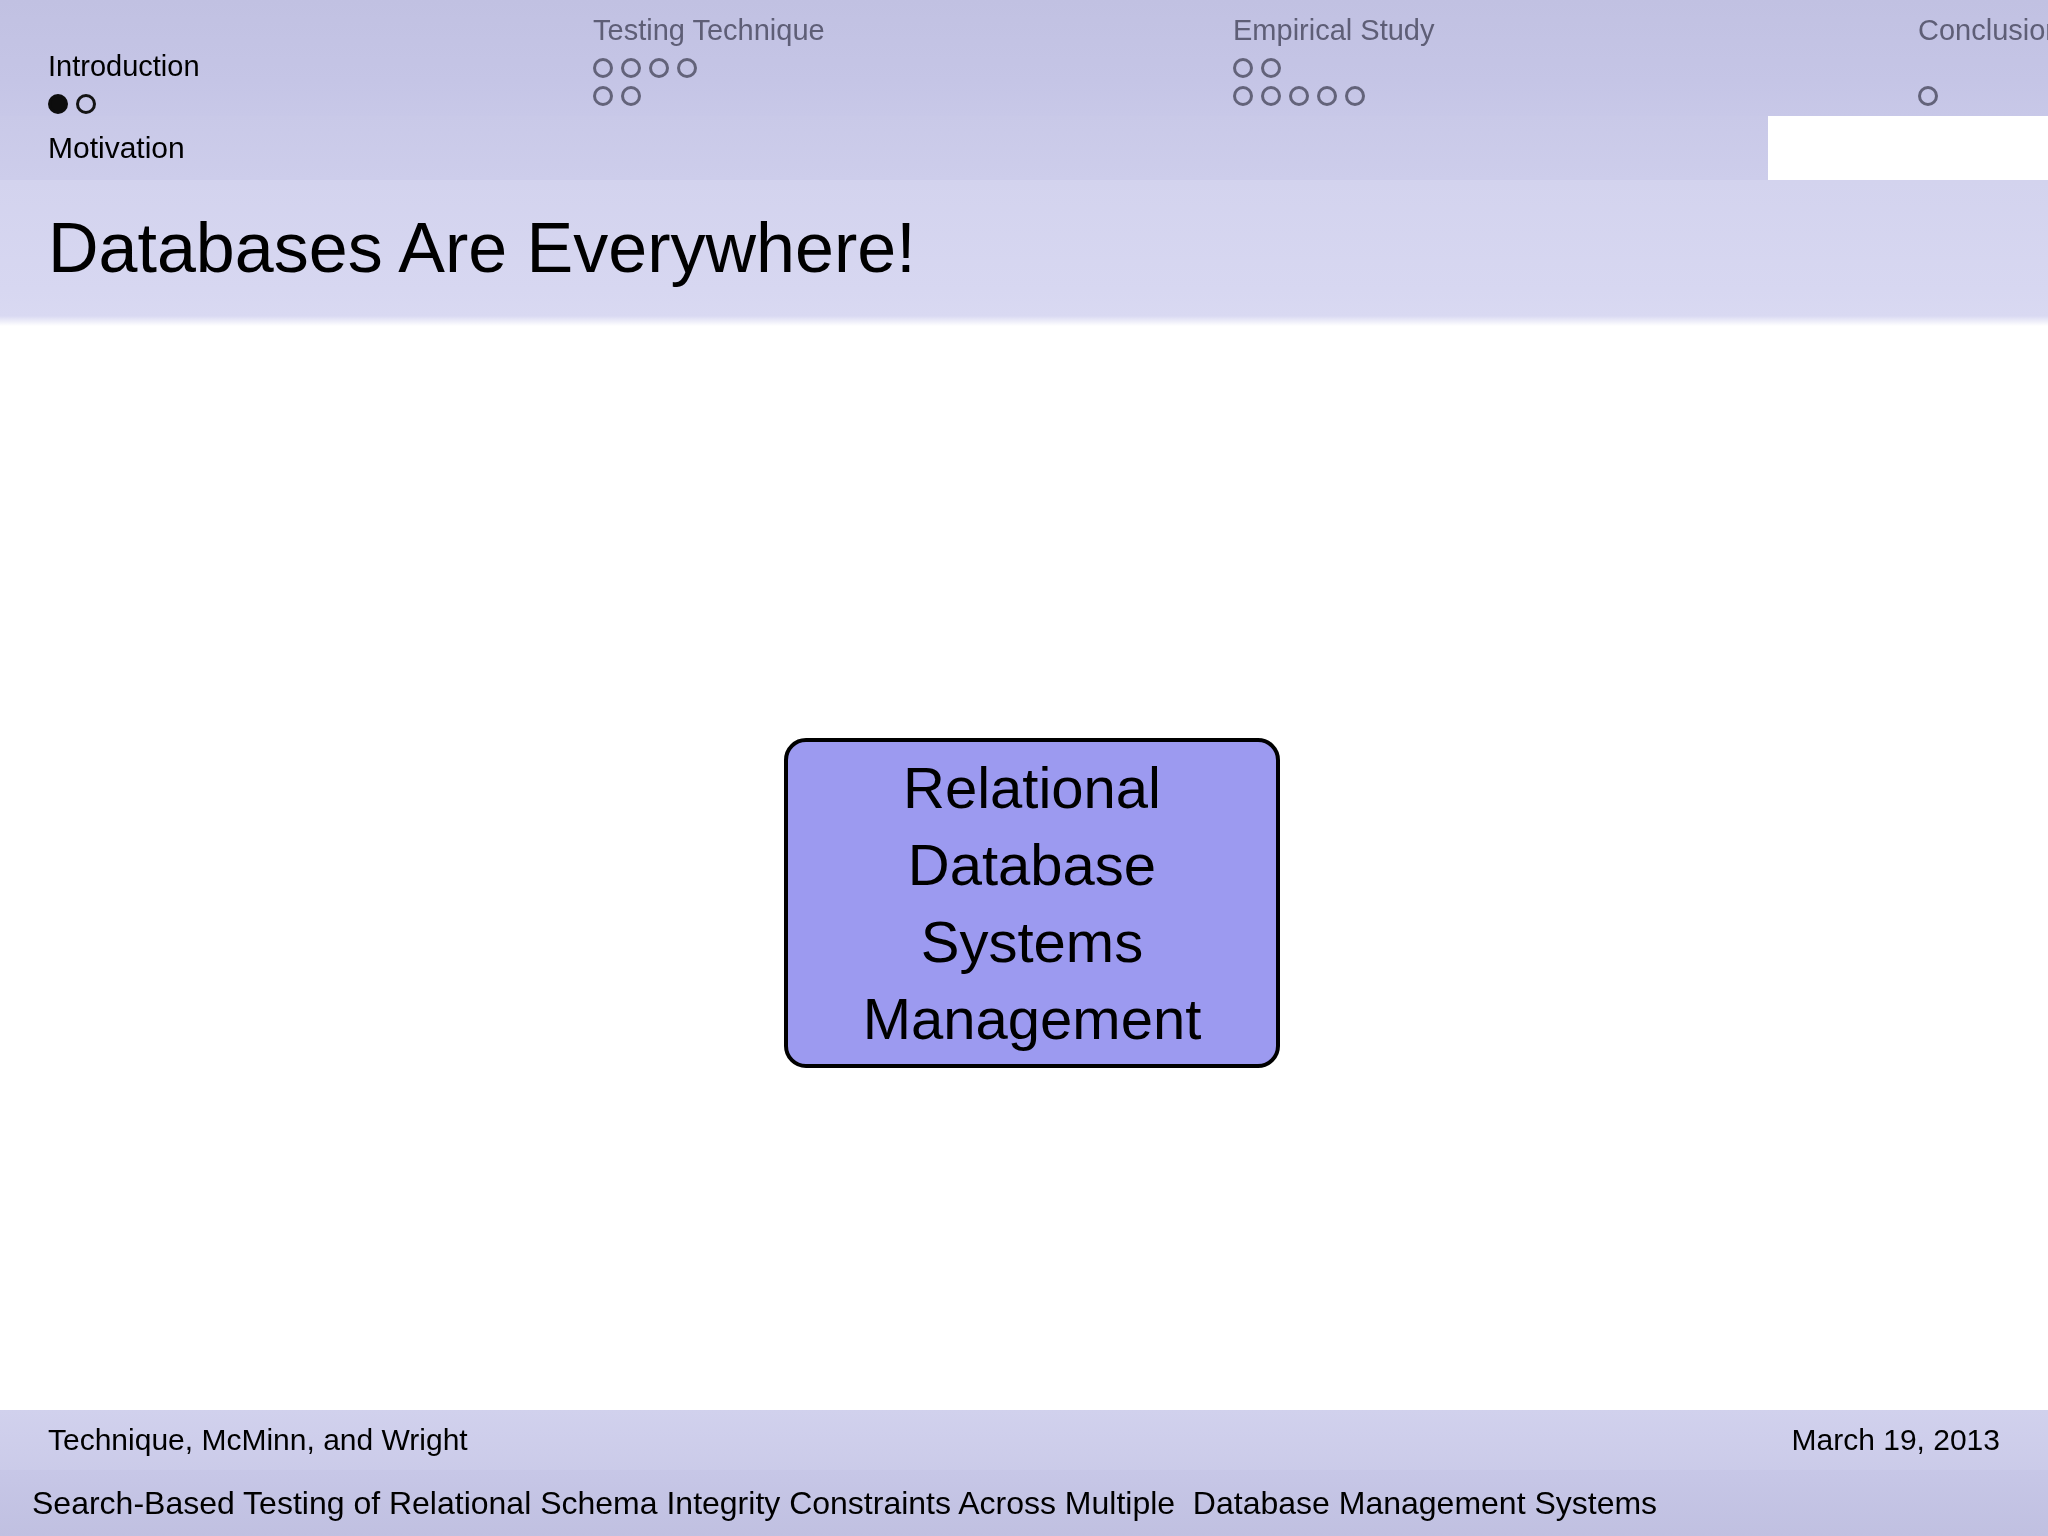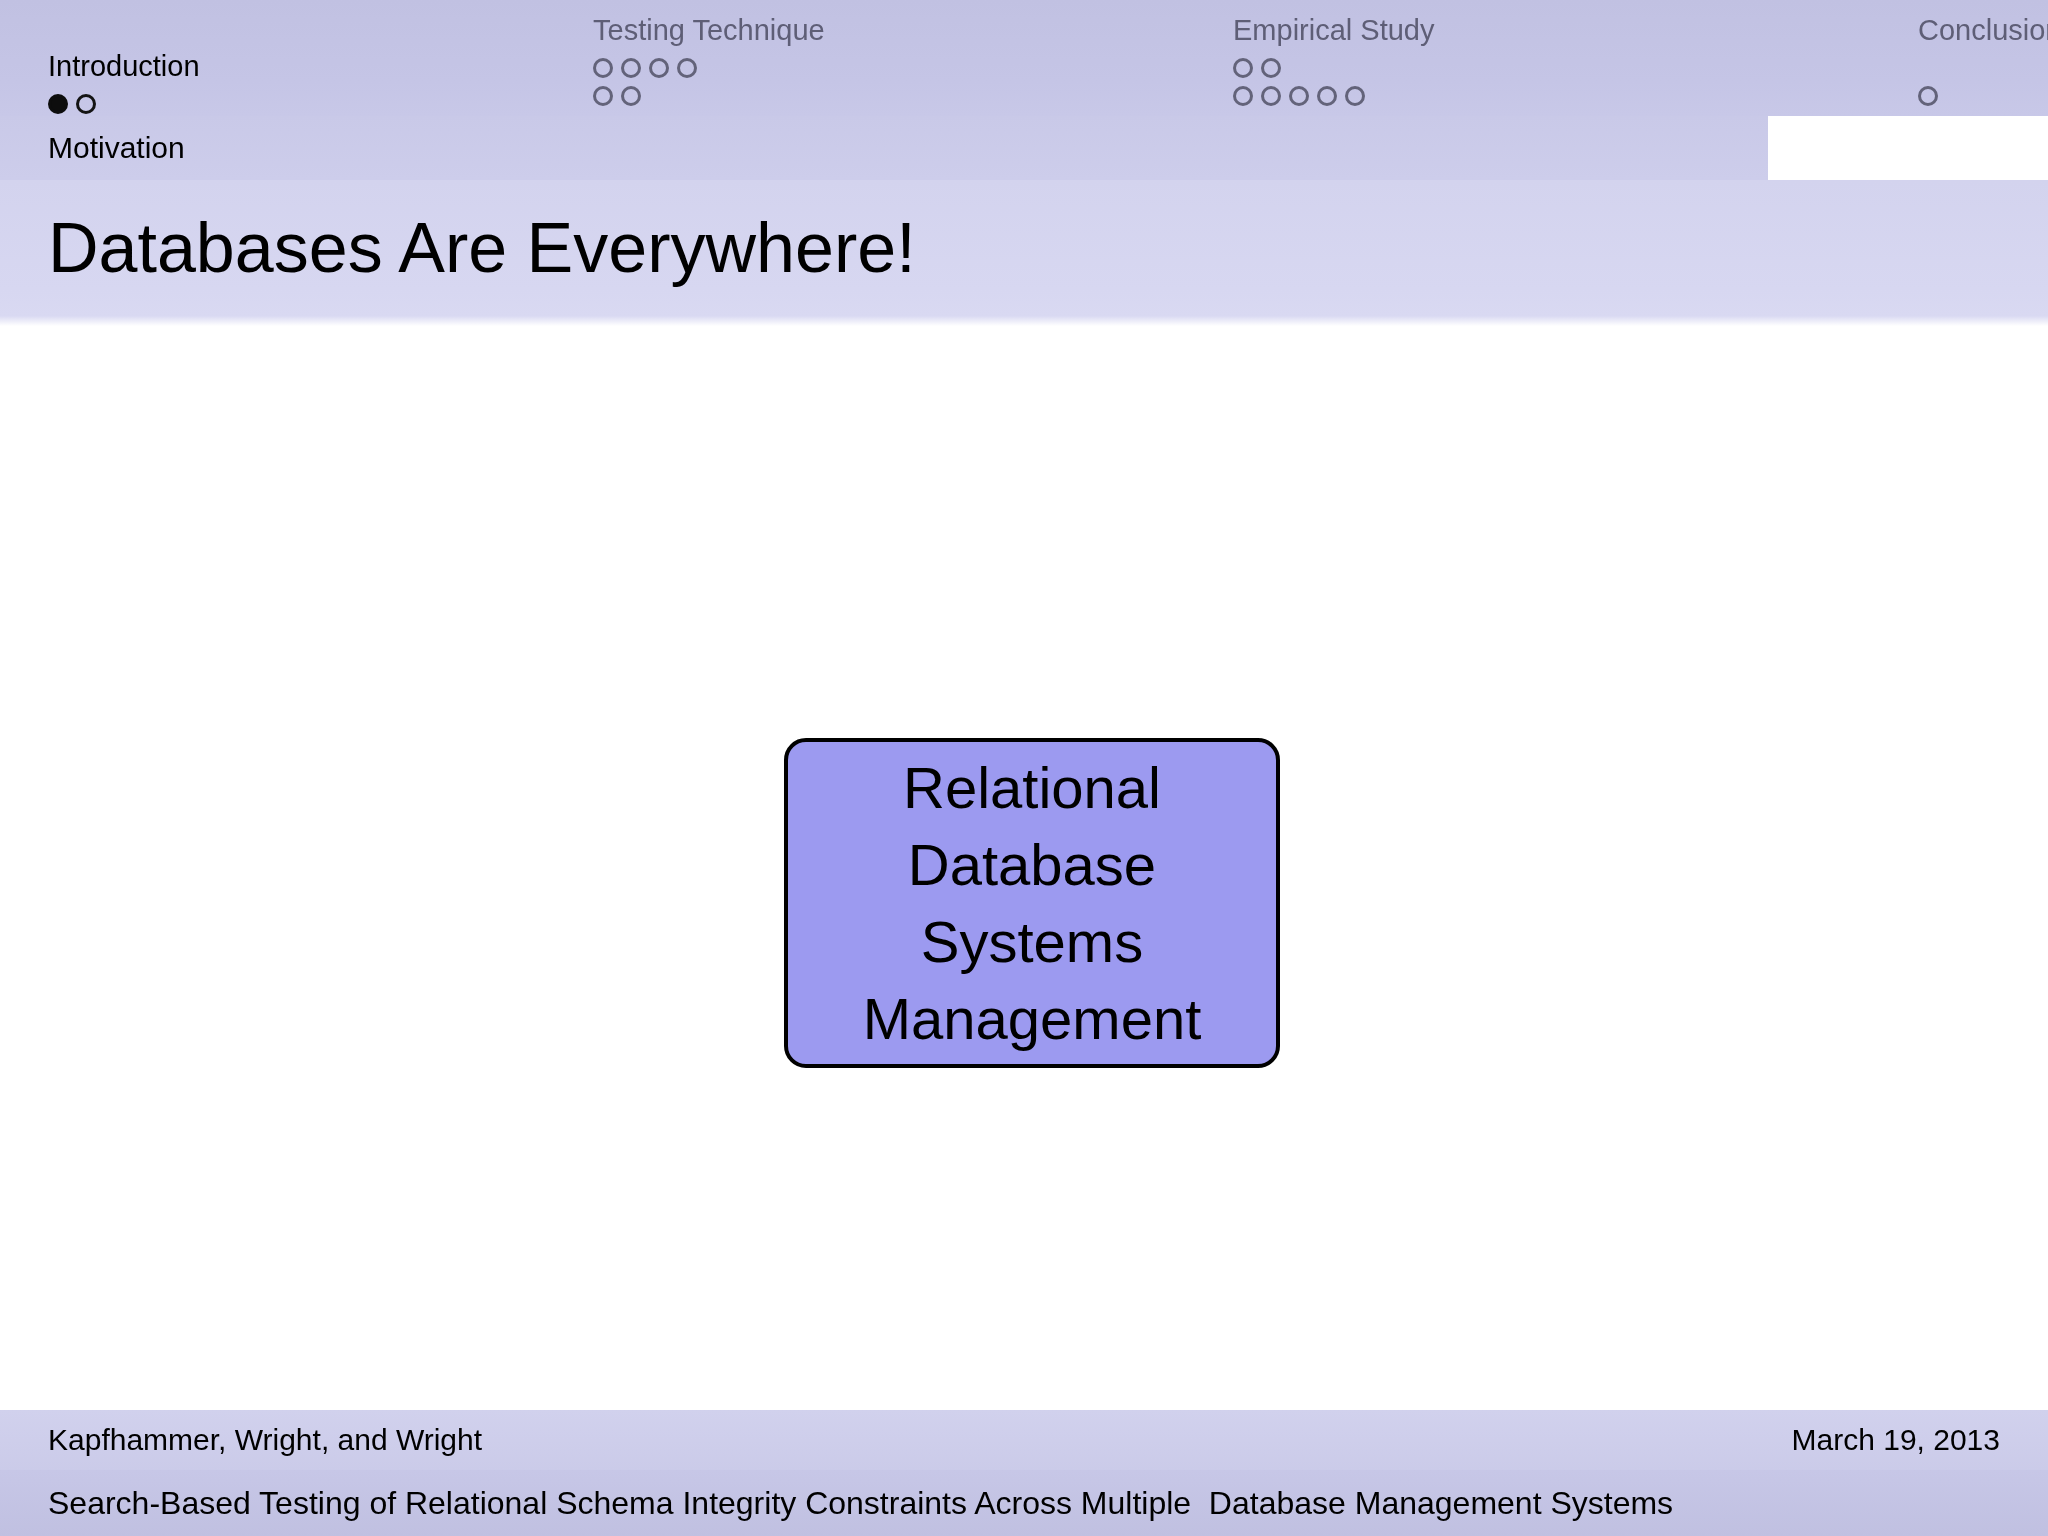--- a/index.html
+++ b/index.html
@@ -75,21 +75,21 @@
     position: absolute; left: 0; top: 1410px; width: 2048px; height: 60px;
     background: linear-gradient(to bottom, #d1d1ed 0%, #cbcbe9 100%);
     display: flex; align-items: center; justify-content: space-between;
     box-sizing: border-box; padding: 0 48px;
     font-size: 30px;
   }
   .footer-title-bar {
     position: absolute; left: 0; top: 1470px; width: 2048px; height: 66px;
     background: linear-gradient(to bottom, #c7c7e7 0%, #c0c0e1 100%);
     display: flex; align-items: center;
-    box-sizing: border-box; padding-left: 48px;
+    box-sizing: border-box; padding-left: 32px;
     font-size: 32px;
   }
   .footer-title-bar .presentation-title { white-space: pre; }
 </style>
 </head>
 <body>
 
 <div class="slide">
 
   <div class="navbar">
@@ -149,21 +149,21 @@
   </div>
 
   <div class="rdbms-box">
     <div class="box-line">Relational</div>
     <div class="box-line">Database</div>
     <div class="box-line">Systems</div>
     <div class="box-line">Management</div>
   </div>
 
   <div class="footer-authors-bar">
-    <span>Kapfhammer, Wright, and Wright</span>
+    <span>Technique, McMinn, and Wright</span>
     <span>March 19, 2013</span>
   </div>
 
   <div class="footer-title-bar">
     <span class="presentation-title">Search-Based Testing of Relational Schema Integrity Constraints Across Multiple  Database Management Systems</span>
   </div>
 
 </div>
 
 </body></html>

